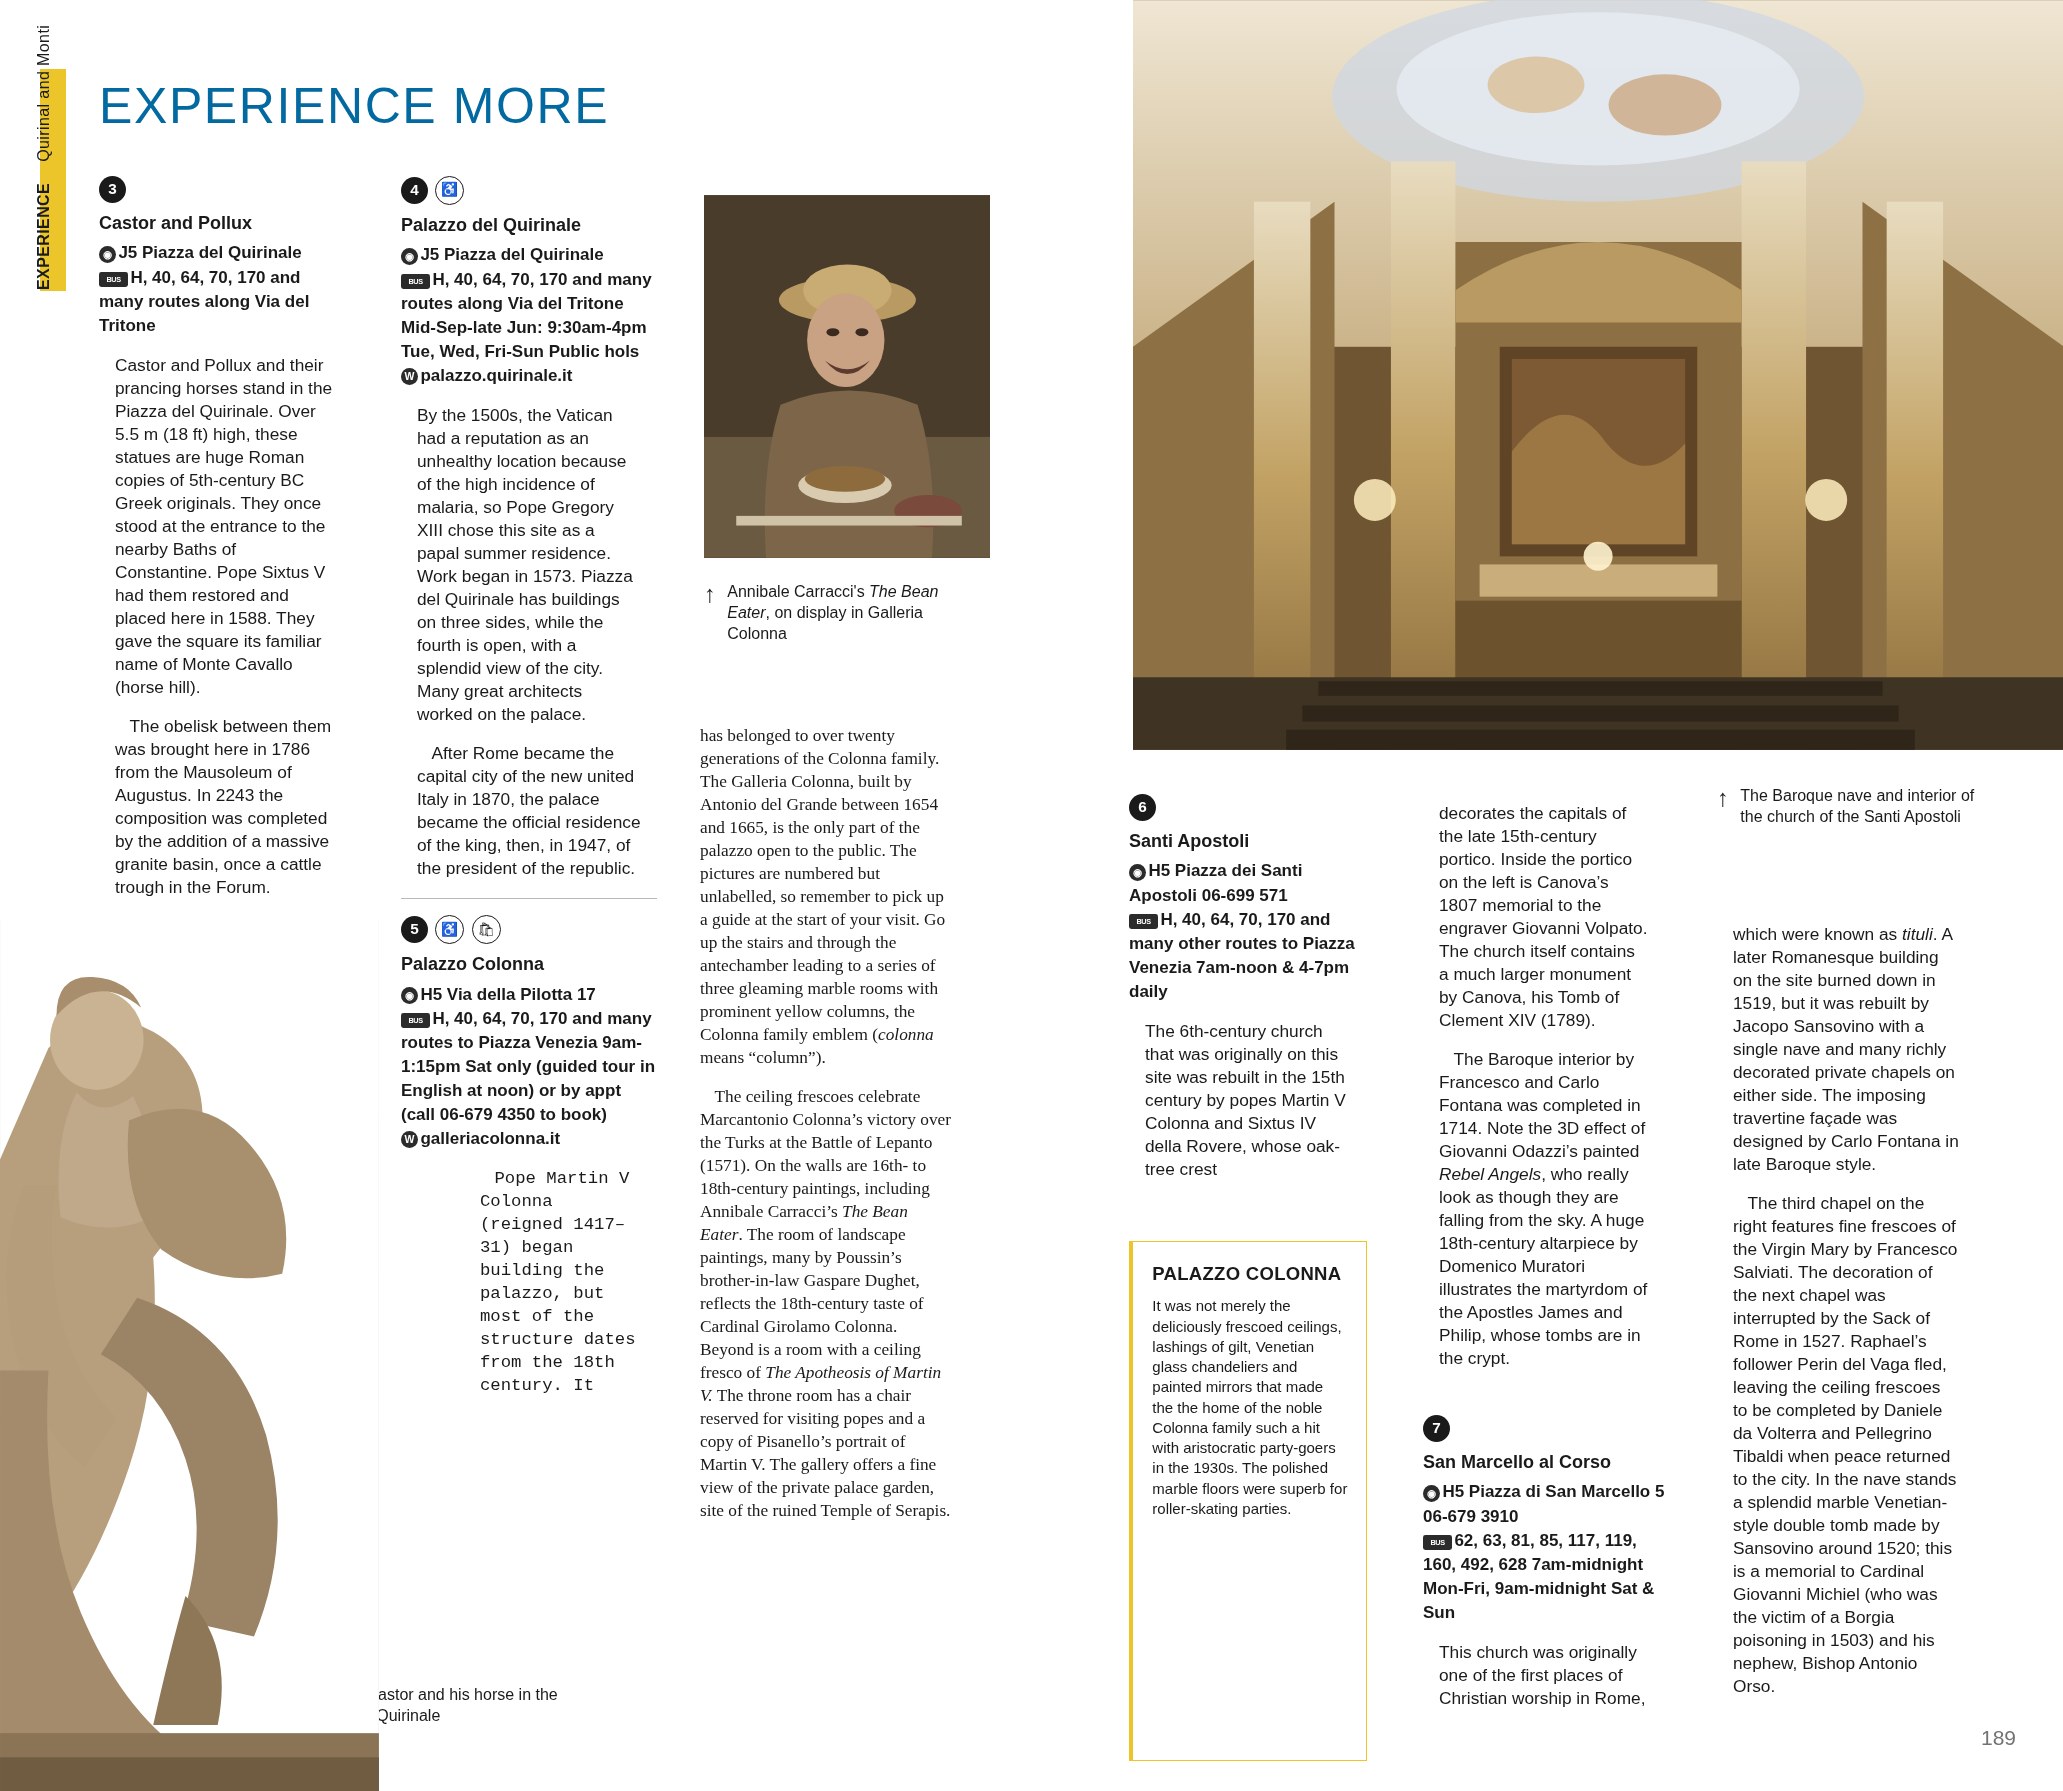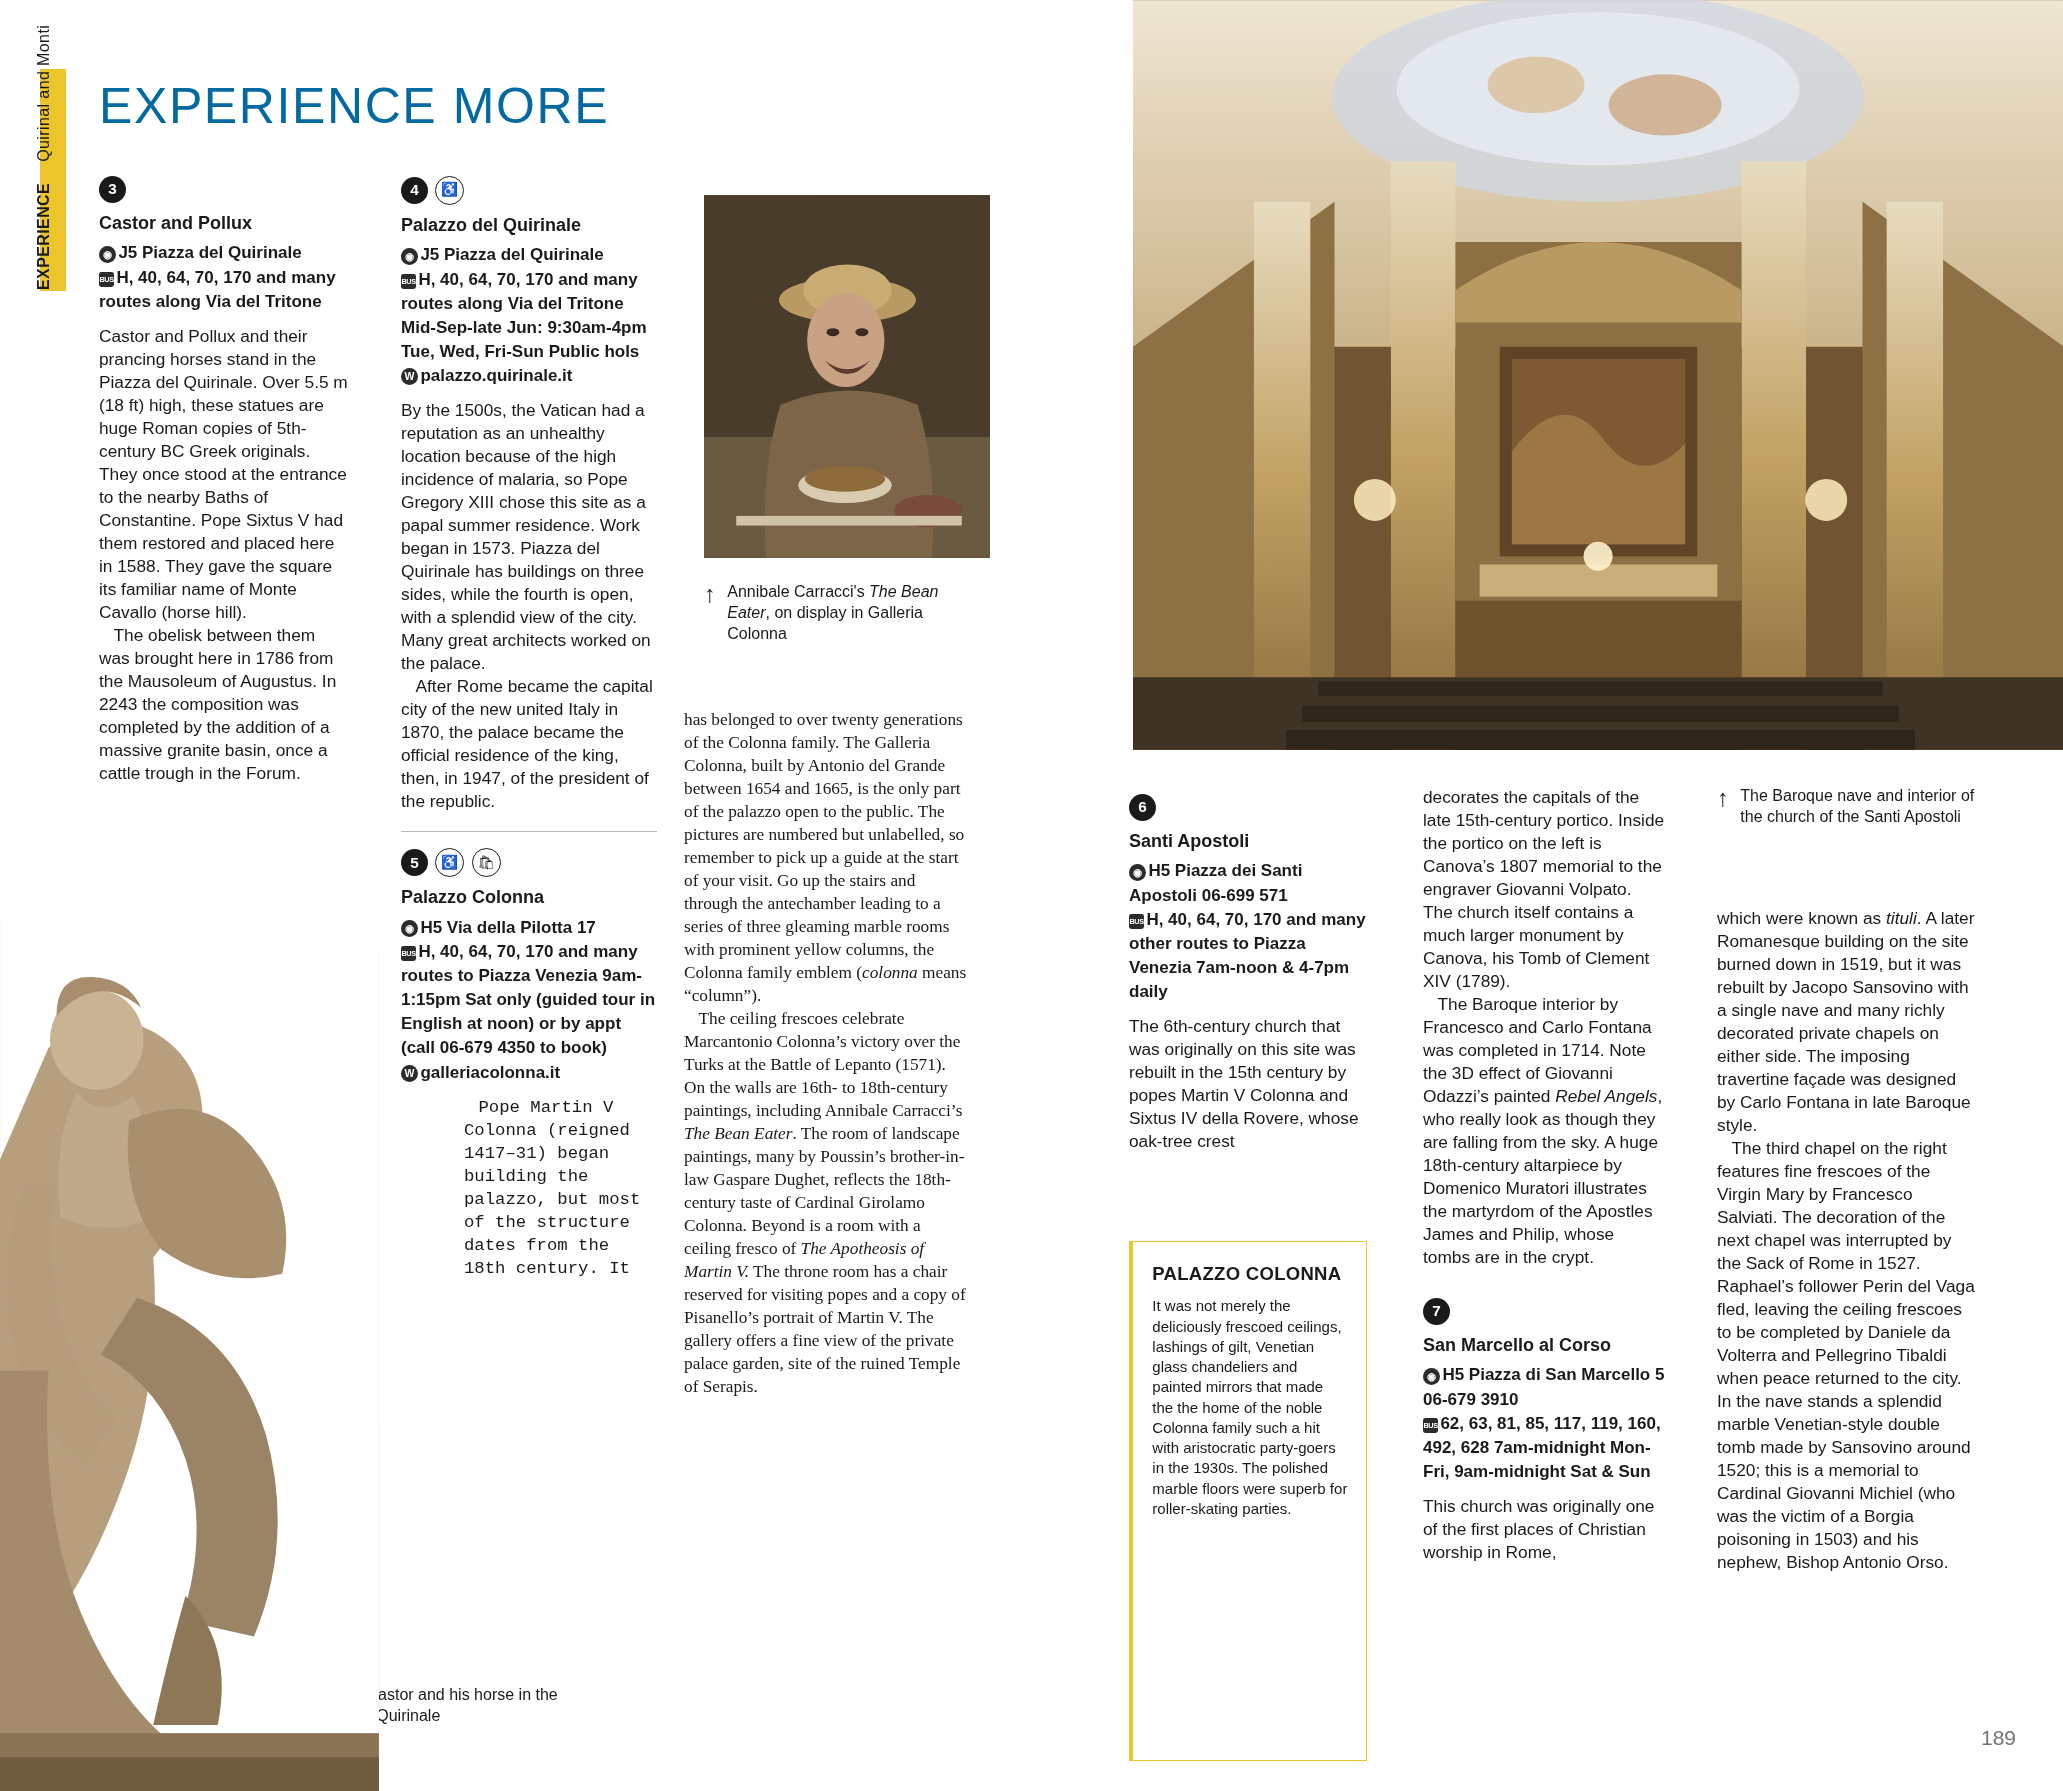--- a/index.html
+++ b/index.html
@@ -30,28 +30,28 @@
   .experience-more{
     position:absolute;left:99px;top:77px;
     font-size:50px;letter-spacing:1.6px;font-weight:300;color:#0369a1;
   }
 
   
   .col{position:absolute;font-size:17.3px;line-height:1.33;}
   .sight-title{font-weight:bold;font-size:18px;line-height:1.15;margin-bottom:8px;}
   .meta{font-weight:bold;font-size:17px;line-height:1.42;margin-bottom:11.3px;}
   .meta .ic{
-    display:inline-block;width:15px;height:15.3px;line-height:15.3px;
+    display:inline-block;width:29px;height:15.3px;line-height:15.3px;
     background:#2b2b2b;color:#fff;border-radius:2.4px;text-align:center;
     font-size:10.5px;font-weight:bold;vertical-align:0.8px;margin-right:2.4px;
     font-family:"Liberation Sans",sans-serif;
   }
   .meta .ic.rnd{border-radius:50%;width:17px;height:17px;line-height:17px;}
   .meta .ic.bus{font-size:7.3px;letter-spacing:-0.4px;}
-  p{margin:0;text-indent:0;}
+  p{margin:16px;text-indent:0;}
   p+p{text-indent:14.5px;}
 
   .num{
     width:27px;height:27px;border-radius:50%;background:#1a1a1a;color:#fff;
     font-size:15.3px;font-weight:bold;display:flex;align-items:center;justify-content:center;
   }
   .badge-row{display:flex;align-items:center;gap:7.3px;margin-bottom:9.7px;}
   .badge{
     width:27px;height:27px;border-radius:50%;border:1.6px solid #1a1a1a;
     display:flex;align-items:center;justify-content:center;font-size:13.7px;

